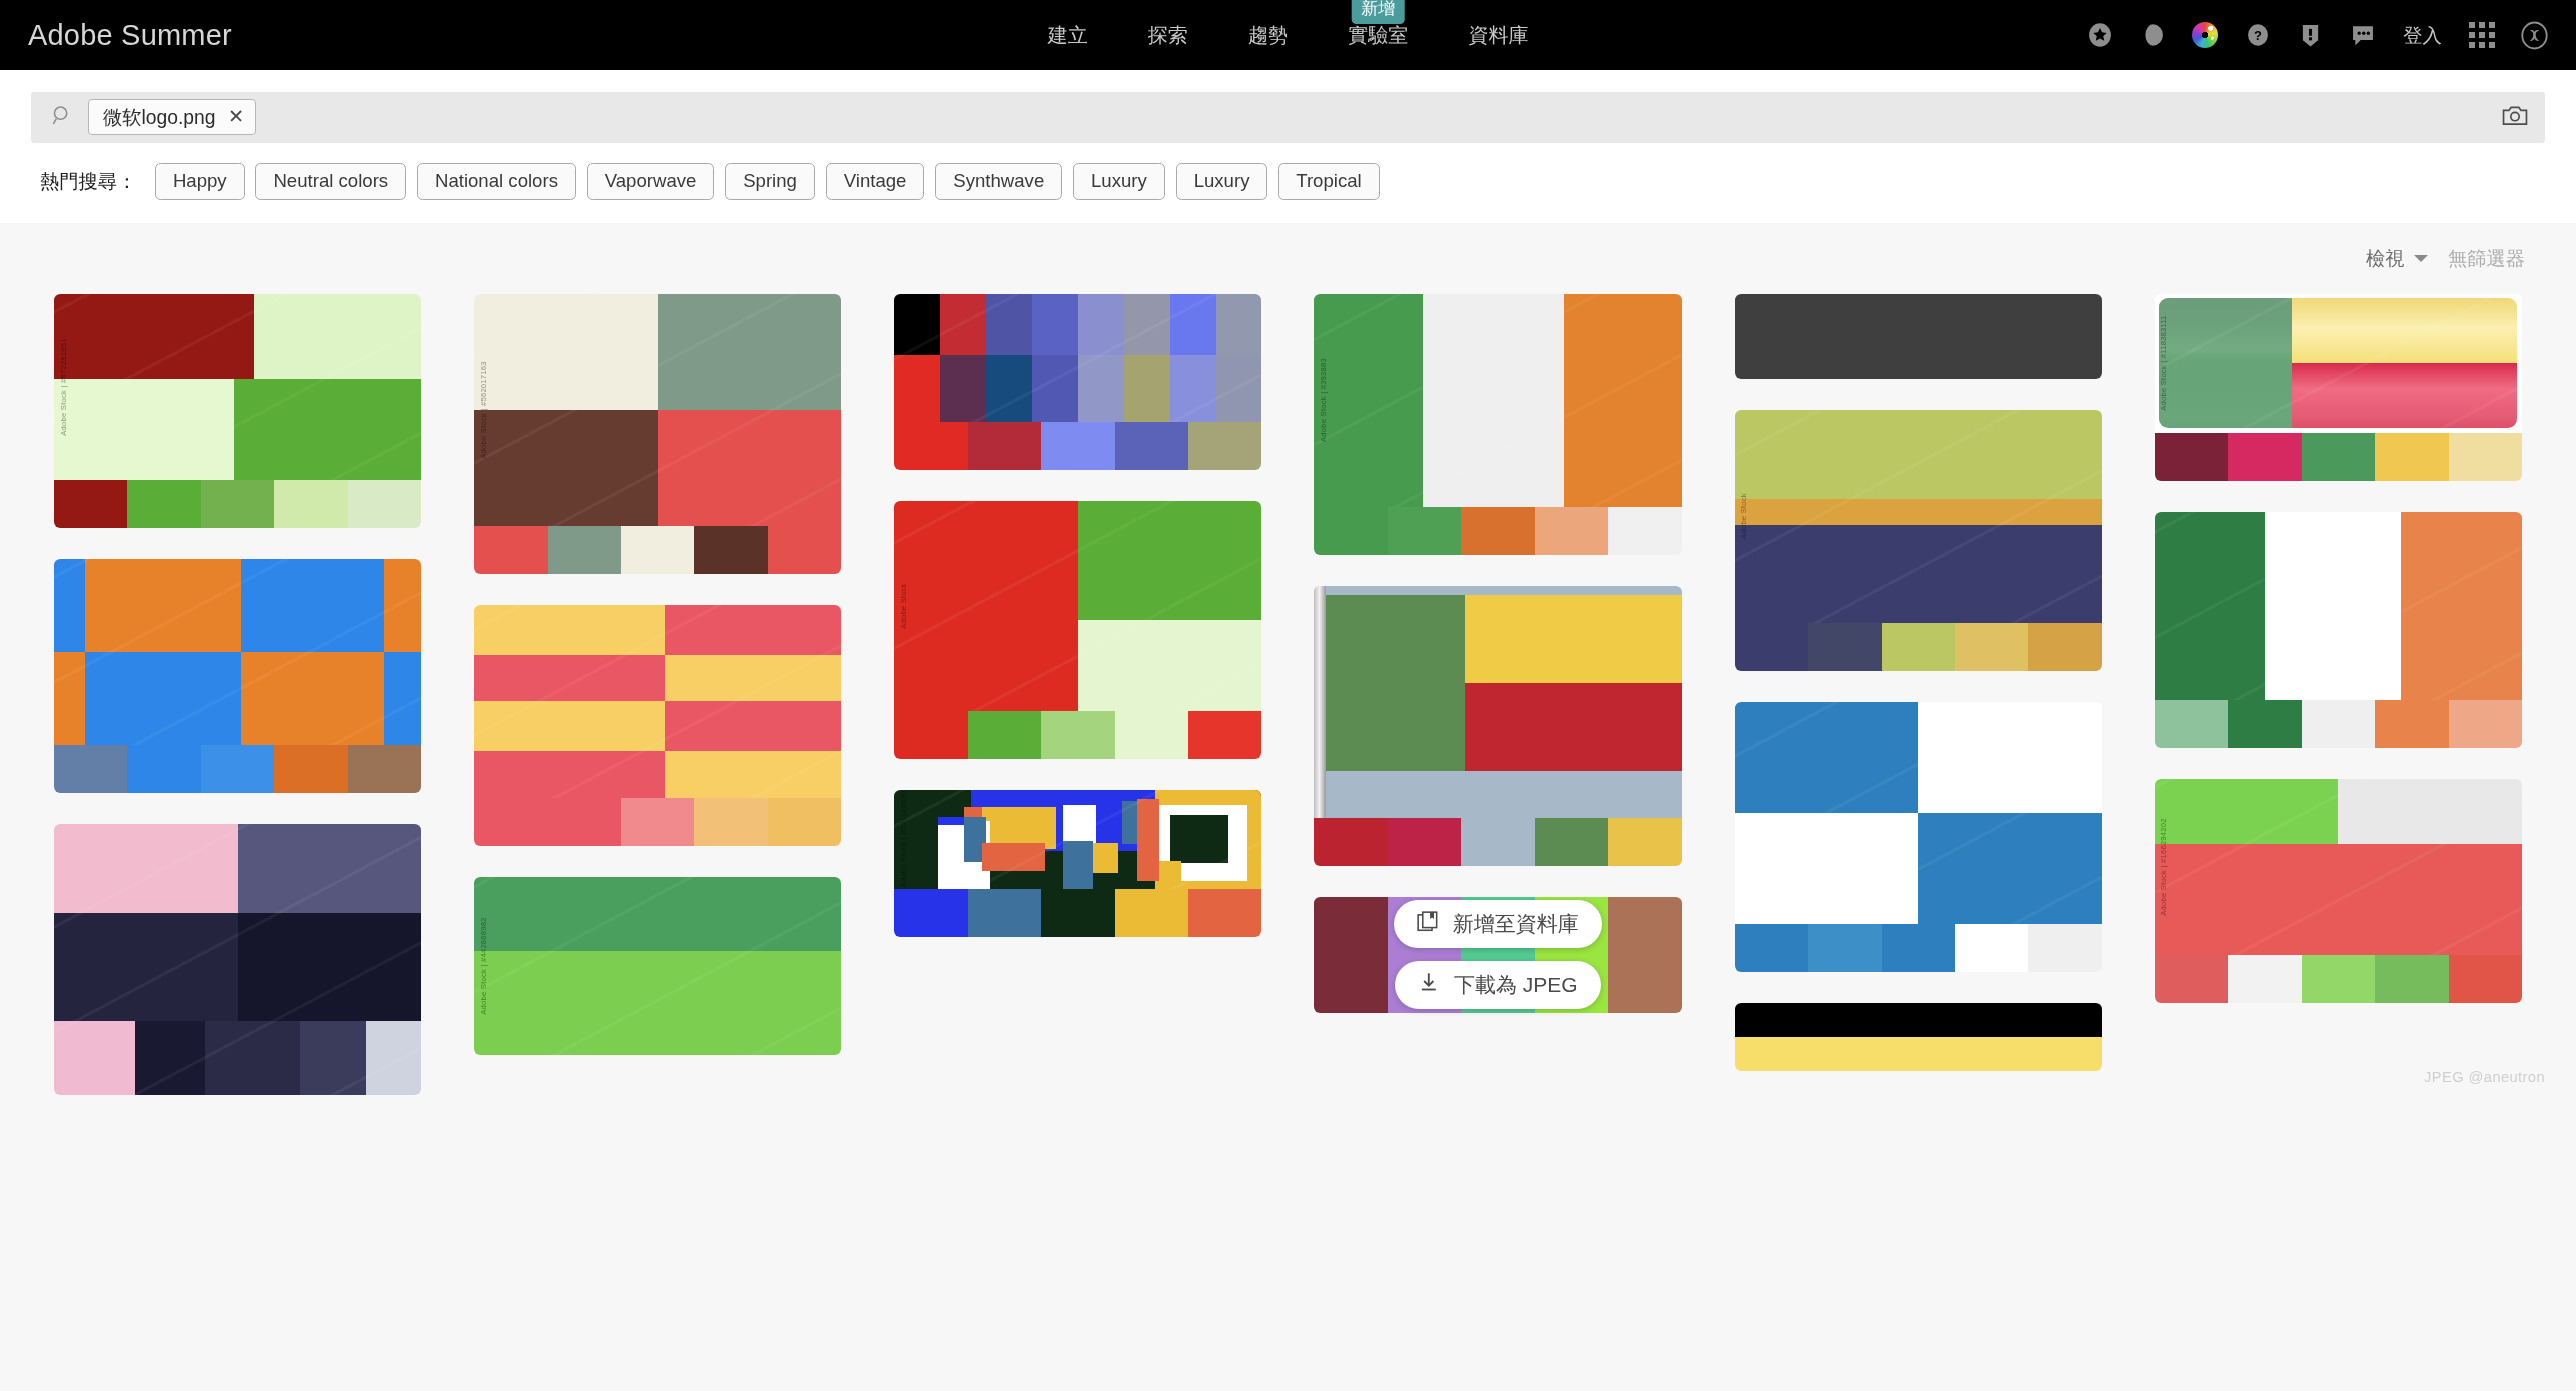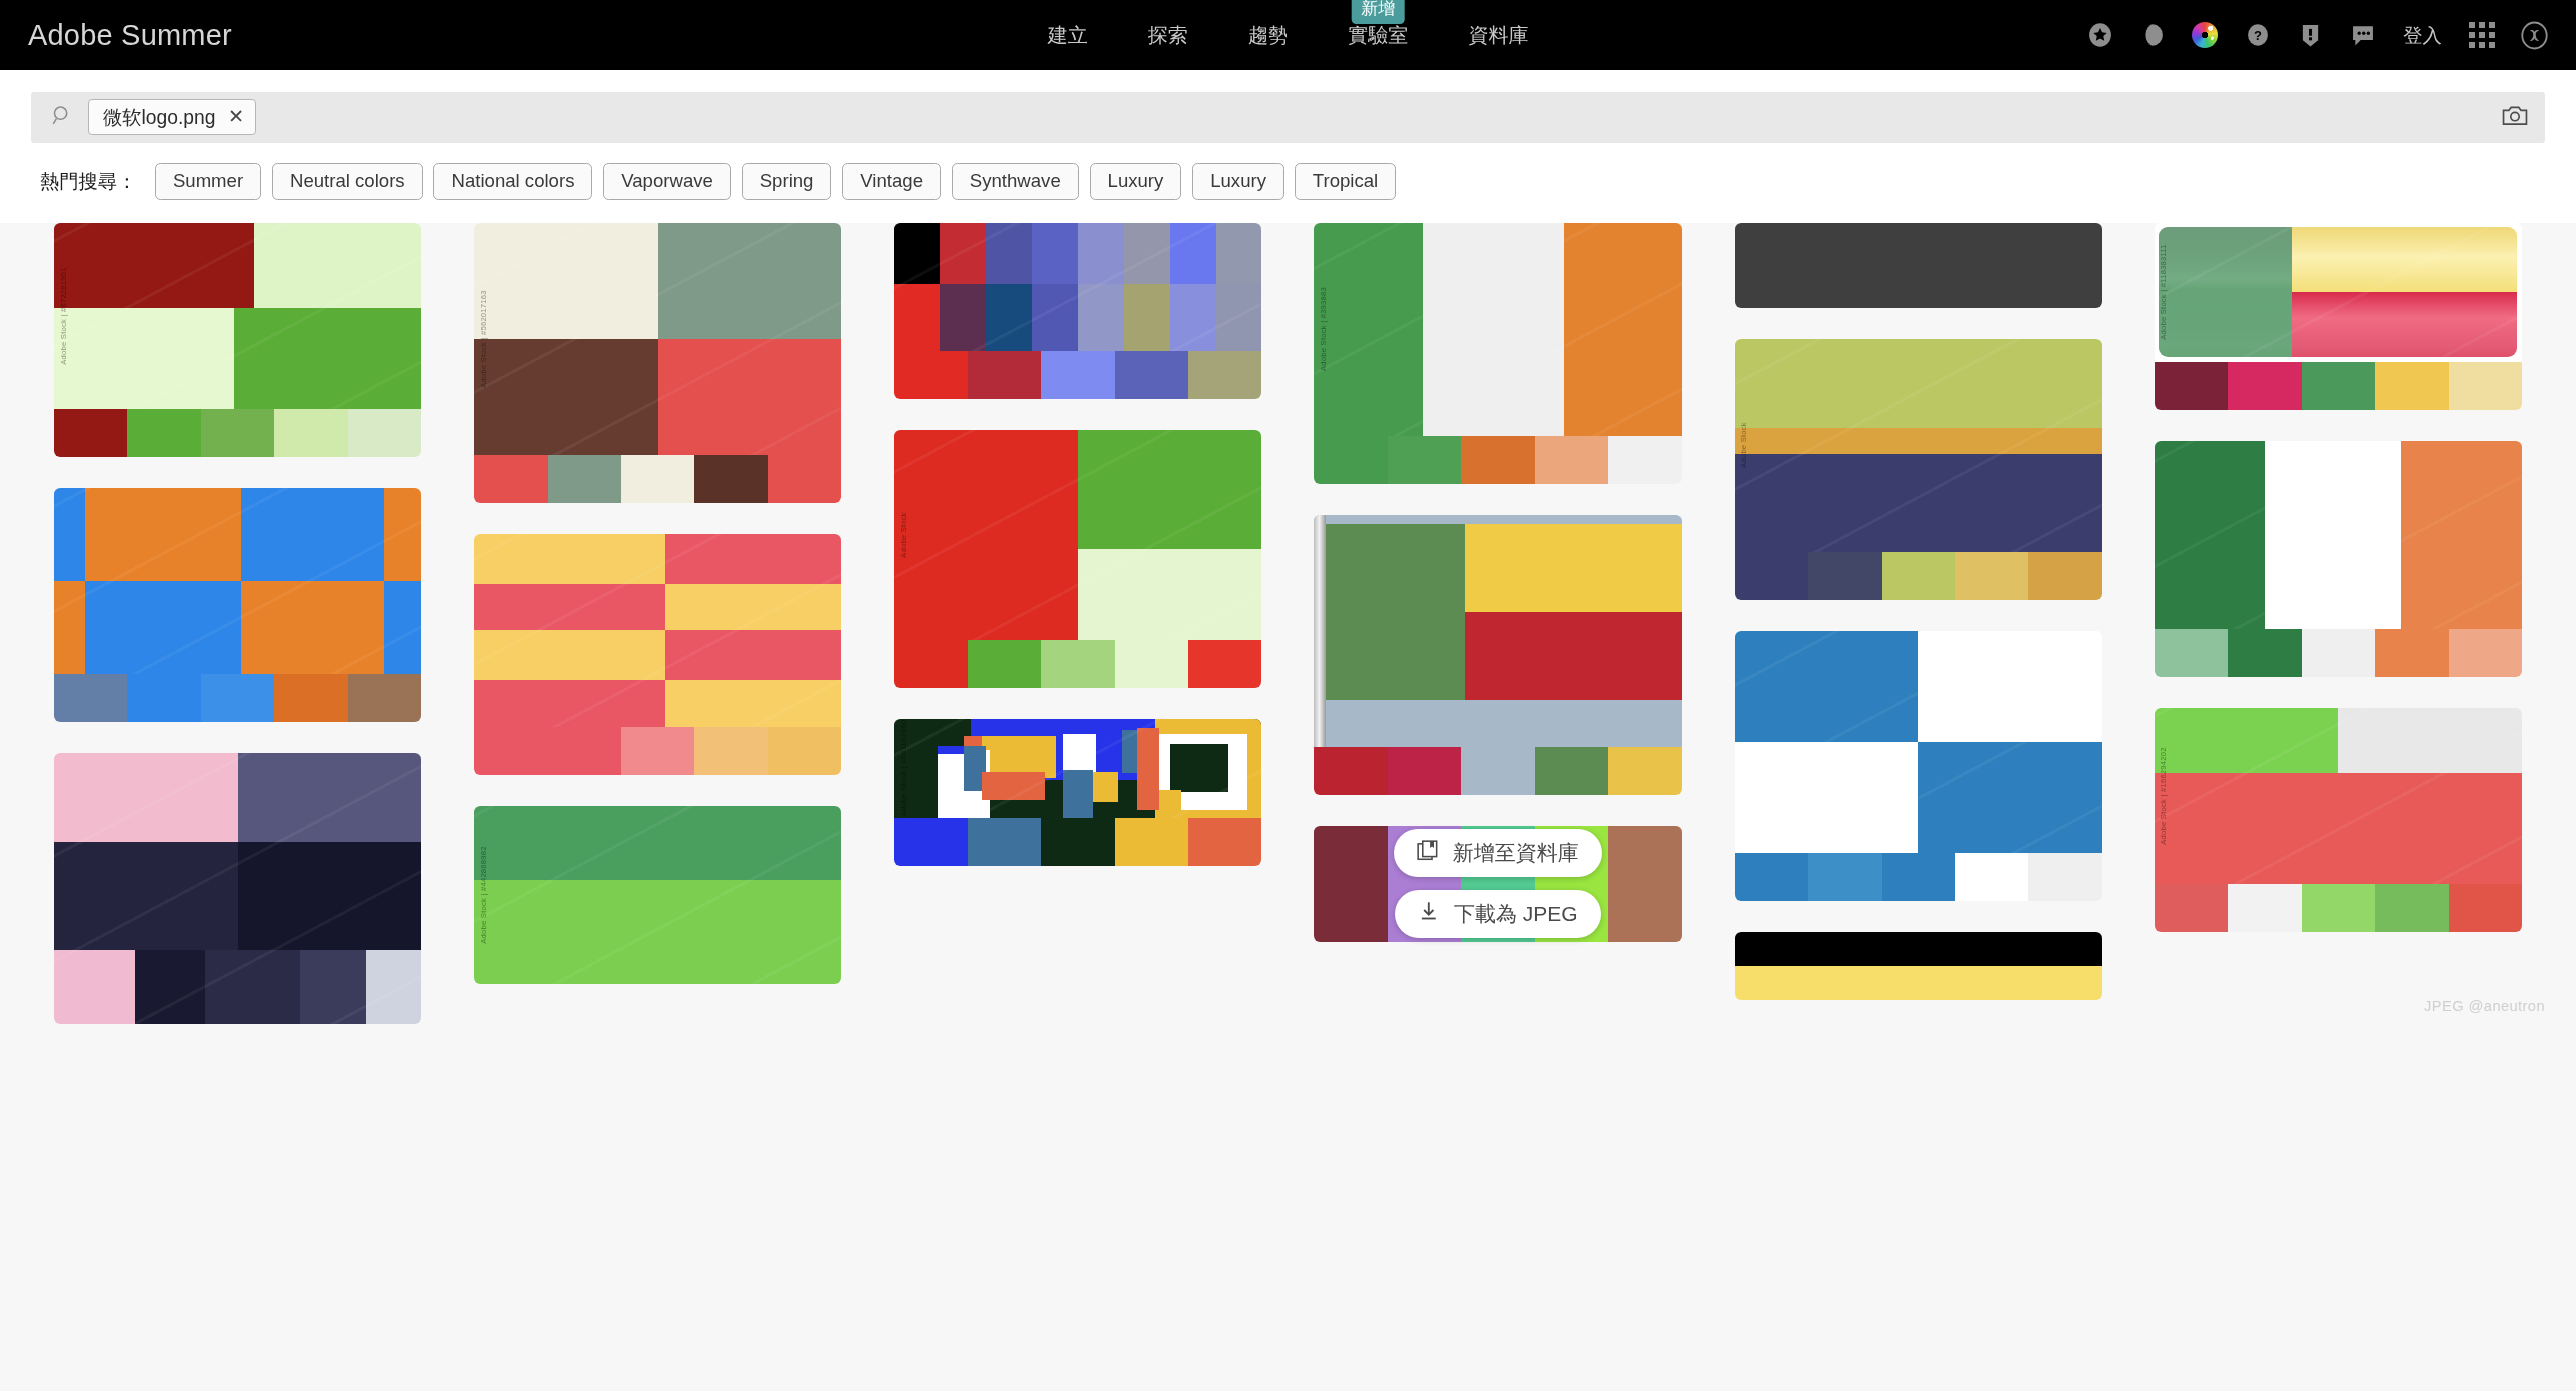--- a/index.html
+++ b/index.html
@@ -375,33 +375,40 @@
       <svg width="26" height="21.6" viewBox="0 0 34 28">
           <path d="M2 7h7l3-4h10l3 4h7v18H2z" fill="none" stroke="#4d4d4d" stroke-width="2.2"></path>
           <circle cx="17" cy="15" r="5.5" fill="none" stroke="#4d4d4d" stroke-width="2.2"></circle>
         </svg>
     </span>
   </div>
 </div>
 
 <div class="poprow">
   <div class="poplabel">熱門搜尋：</div>
-  <div class="pill">Summer</div>
+  <div class="pill">Happy</div>
   <div class="pill">Neutral colors</div>
   <div class="pill">National colors</div>
   <div class="pill">Vaporwave</div>
   <div class="pill">Spring</div>
   <div class="pill">Vintage</div>
   <div class="pill">Synthwave</div>
   <div class="pill">Luxury</div>
   <div class="pill">Luxury</div>
   <div class="pill">Tropical</div>
 </div>
 
 <div class="content">
+  <div class="toolrow">
+    <div class="viewbtn">
+      <span>檢視</span>
+      <span class="chev"></span>
+    </div>
+    <div class="filterbtn">無篩選器</div>
+  </div>
 
   <div class="masonry">
 
     <div class="card">
       <div class="thumb">
         <div class="img" style="height:186px">
           <div class="rowz" style="height:46%">
               <div style="width:54.5%;height:100%;background:#941915"></div>
               <div style="width:45.5%;height:100%;background:#dff4c6"></div>
             </div>

